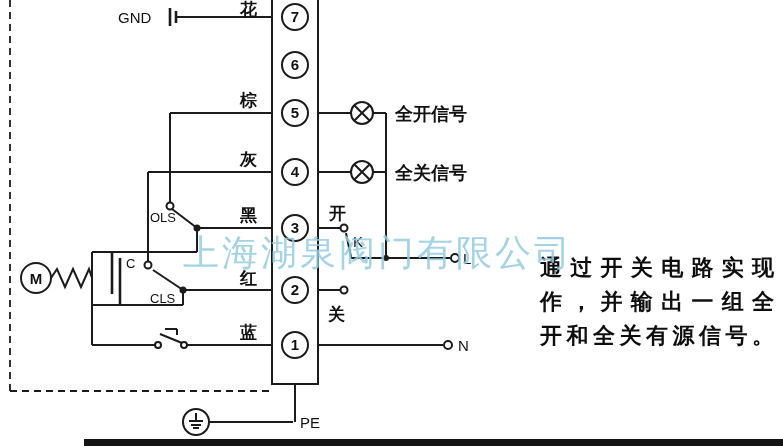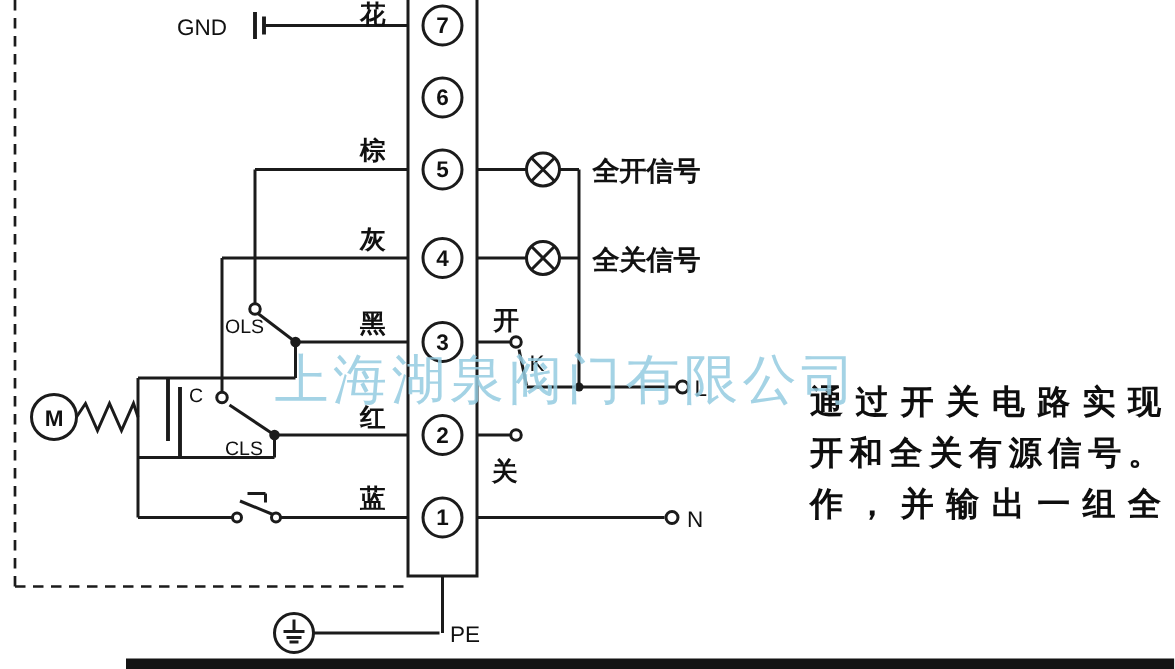--- a/index.html
+++ b/index.html
@@ -187,19 +187,19 @@
       <text x="300" y="428">PE</text>
       <text class="sig" x="395" y="120">全开信号</text>
       <text class="sig" x="395" y="179">全关信号</text>
     </g>
   </svg>
 
   <div class="watermark">上海湖泉阀门有限公司</div>
 
   <div class="note">
     <div>通过开关电路实现</div>
+    <div>作，并输出一组全</div>
     <div>开和全关有源信号。</div>
-    <div>作，并输出一组全</div>
   </div>
 
   <div class="bottom-bar"></div>
 
 </div>
 
 </body></html>

